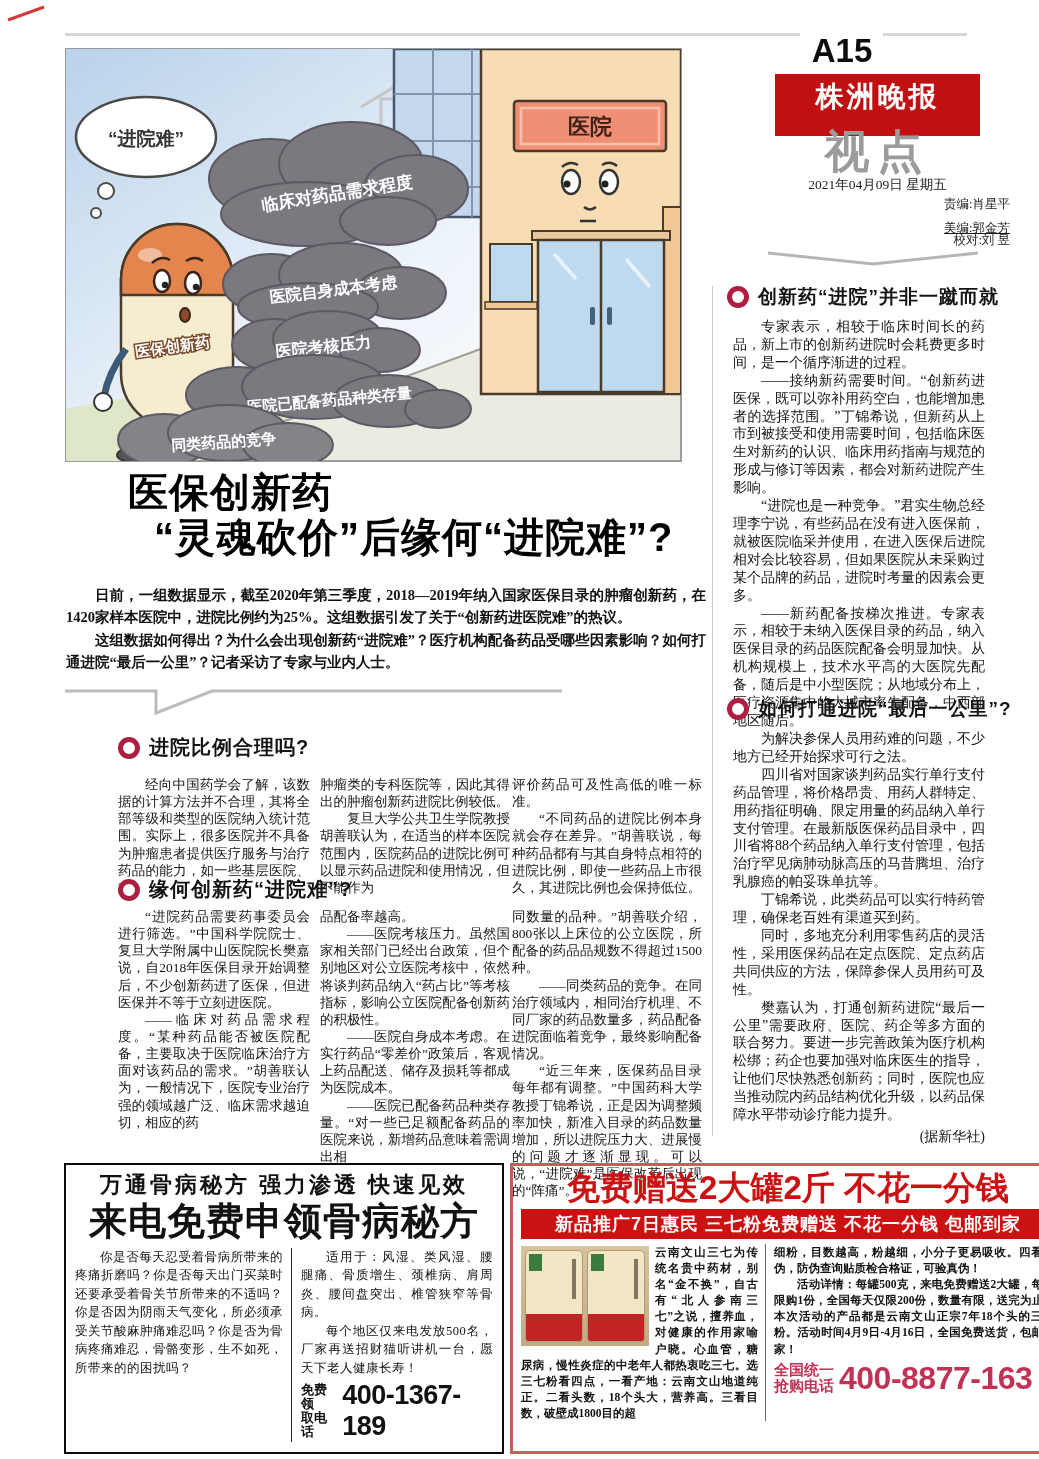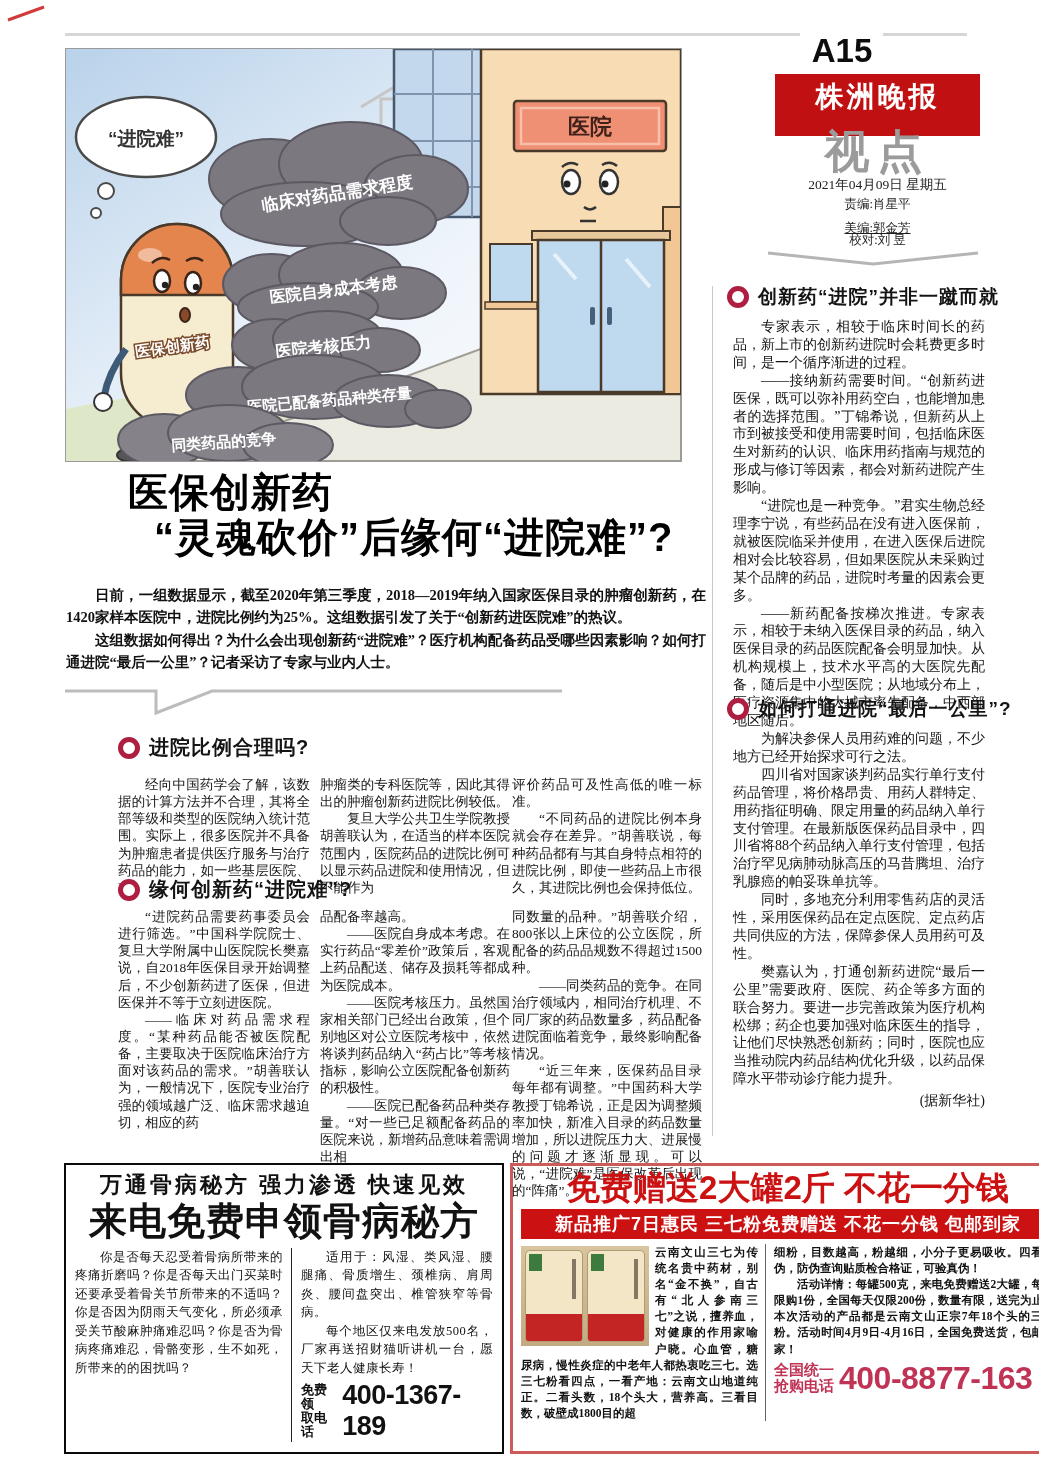--- a/index.html
+++ b/index.html
@@ -14,21 +14,21 @@
            font-family:"Liberation Sans","DejaVu Sans",sans-serif;font-size:33px;font-weight:900;color:#0d0d0d;}
   .corner-mark{position:absolute;left:4px;top:2px;}
 
   
   .masthead{position:absolute;left:775px;top:74px;width:205px;height:62px;background:#c11011;
             color:#fff;font-family:"Liberation Sans","DejaVu Sans",sans-serif;font-weight:900;
             font-size:28px;line-height:46px;text-align:center;letter-spacing:3px;}
   .section-name{position:absolute;left:775px;top:122px;width:205px;text-align:center;color:#9b9b9b;
             font-family:"Liberation Sans","DejaVu Sans",sans-serif;font-weight:900;font-size:45px;letter-spacing:8px;}
   .dateline{position:absolute;left:745px;top:176px;width:265px;text-align:center;font-size:13.5px;color:#1c1c1c;}
-  .edline{position:absolute;left:745px;width:265px;text-align:center;font-size:12.5px;color:#1c1c1c;}
+  .edline{position:absolute;left:745px;width:265px;text-align:right;font-size:12.5px;color:#1c1c1c;}
   .e1{top:196px;} .e2{top:220px;text-decoration:underline;} .e3{top:232px;}
   .chevron{position:absolute;left:768px;top:250px;}
 
   
   .cartoon{position:absolute;left:65px;top:48px;width:615px;height:412px;border:1px solid #9a9a9a;}
   .cartoon svg{display:block;}
   .smoke-t{fill:#ffffff;font-weight:bold;font-family:"Liberation Sans","DejaVu Sans",sans-serif;}
 
   
   .headline{position:absolute;left:128px;top:470px;margin:0;font-family:"Liberation Sans","DejaVu Sans",sans-serif;
@@ -271,22 +271,22 @@
   <div class="sec-h sh-b">
     <span class="ring"></span>
     <span class="sec-title">缘何创新药“进院难”?</span>
   </div>
   <div class="col c1b">
     <p>“进院药品需要药事委员会进行筛选。”中国科学院院士、复旦大学附属中山医院院长樊嘉说，自2018年医保目录开始调整后，不少创新药进了医保，但进医保并不等于立刻进医院。</p>
     <p>——临床对药品需求程度。“某种药品能否被医院配备，主要取决于医院临床治疗方面对该药品的需求。”胡善联认为，一般情况下，医院专业治疗强的领域越广泛、临床需求越迫切，相应的药</p>
   </div>
   <div class="col c2b">
     <p class="cont">品配备率越高。</p>
+    <p>——医院考核压力。虽然国家相关部门已经出台政策，但个别地区对公立医院考核中，依然将谈判药品纳入“药占比”等考核指标，影响公立医院配备创新药的积极性。</p>
     <p>——医院自身成本考虑。在实行药品“零差价”政策后，客观上药品配送、储存及损耗等都成为医院成本。</p>
-    <p>——医院考核压力。虽然国家相关部门已经出台政策，但个别地区对公立医院考核中，依然将谈判药品纳入“药占比”等考核指标，影响公立医院配备创新药的积极性。</p>
     <p>——医院已配备药品种类存量。“对一些已足额配备药品的医院来说，新增药品意味着需调出相</p>
   </div>
   <div class="col c3b">
     <p class="cont">同数量的品种。”胡善联介绍，800张以上床位的公立医院，所配备的药品品规数不得超过1500种。</p>
     <p>——同类药品的竞争。在同治疗领域内，相同治疗机理、不同厂家的药品数量多，药品配备进院面临着竞争，最终影响配备情况。</p>
     <p>“近三年来，医保药品目录每年都有调整。”中国药科大学教授丁锦希说，正是因为调整频率加快，新准入目录的药品数量增加，所以进院压力大、进展慢的问题才逐渐显现。可以说，“进院难”是医保改革后出现的“阵痛”。</p>
   </div>
 
   <div class="vrule"></div>
 
@@ -301,20 +301,21 @@
     <p>——新药配备按梯次推进。专家表示，相较于未纳入医保目录的药品，纳入医保目录的药品医院配备会明显加快。从机构规模上，技术水平高的大医院先配备，随后是中小型医院；从地域分布上，医疗资源集中的大城市率先配备，中西部地区随后。</p>
   </div>
 
   <div class="sec-h sh-d">
     <span class="ring"></span>
     <span class="sec-title">如何打通进院“最后一公里”?</span>
   </div>
   <div class="rcol r2">
     <p>为解决参保人员用药难的问题，不少地方已经开始探求可行之法。</p>
     <p>四川省对国家谈判药品实行单行支付药品管理，将价格昂贵、用药人群特定、用药指征明确、限定用量的药品纳入单行支付管理。在最新版医保药品目录中，四川省将88个药品纳入单行支付管理，包括治疗罕见病肺动脉高压的马昔腾坦、治疗乳腺癌的帕妥珠单抗等。</p>
+    <p>丁锦希说，此类药品可以实行特药管理，确保老百姓有渠道买到药。</p>
     <p>同时，多地充分利用零售药店的灵活性，采用医保药品在定点医院、定点药店共同供应的方法，保障参保人员用药可及性。</p>
     <p>樊嘉认为，打通创新药进院“最后一公里”需要政府、医院、药企等多方面的联合努力。要进一步完善政策为医疗机构松绑；药企也要加强对临床医生的指导，让他们尽快熟悉创新药；同时，医院也应当推动院内药品结构优化升级，以药品保障水平带动诊疗能力提升。</p>
     <p class="credit">(据新华社)</p>
   </div>
 
   <div class="ad-left">
     <div class="adl-tag">万通骨病秘方 强力渗透 快速见效</div>
     <div class="adl-head">来电免费申领骨病秘方</div>
     <div class="adl-cols">
       <div class="adl-c1">

